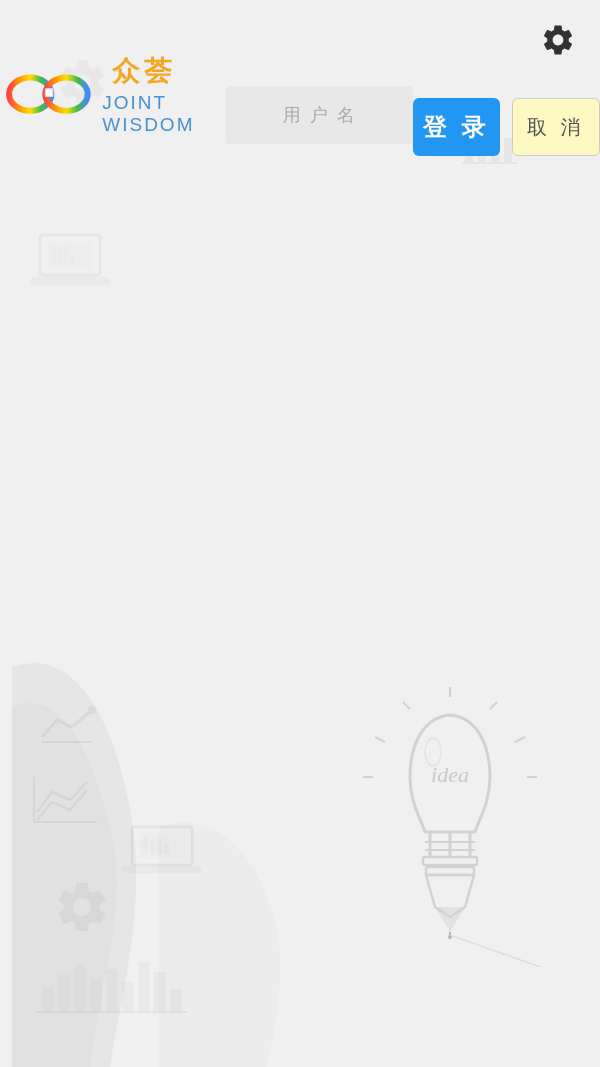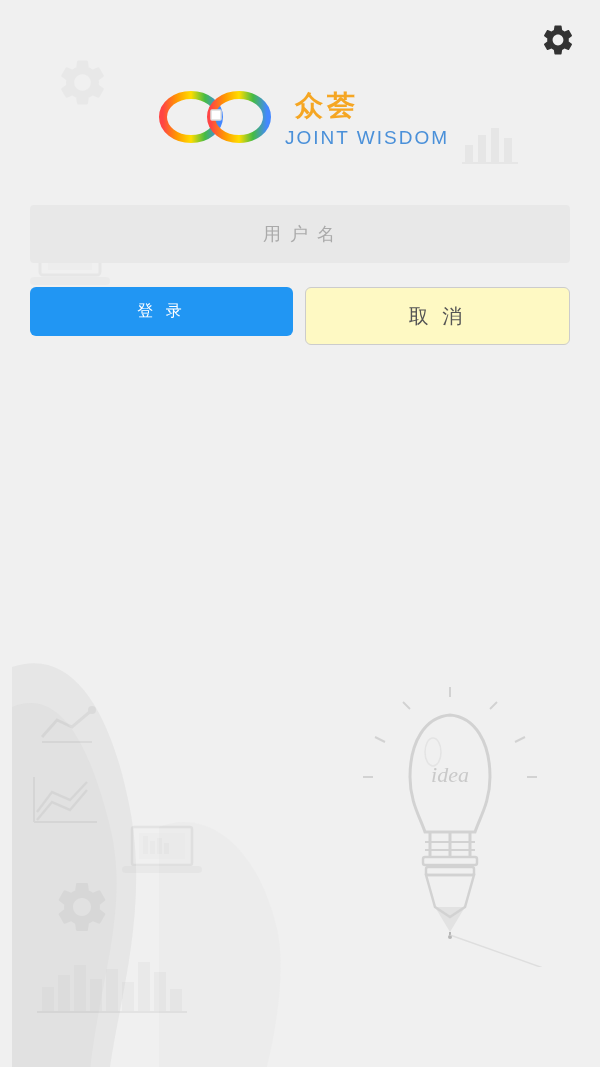--- a/index.html
+++ b/index.html
@@ -41,23 +41,23 @@
       width: 36px;
       height: 36px;
       fill: #333;
     }
 
     
     .main-content {
       position: relative;
       z-index: 5;
       display: flex;
-      flex-direction: column;
+      flex-direction: row;
       align-items: center;
-      padding-top: 80px;
+      padding-top: 52px;
     }
 
     
     .logo-container {
       display: flex;
       flex-direction: column;
       align-items: center;
       margin-bottom: 50px;
     }
 
@@ -110,27 +110,27 @@
     
     .button-row {
       width: 540px;
       display: flex;
       gap: 12px;
       margin-top: 16px;
     }
 
     .btn-login {
       flex: 1;
-      height: 49px;
+      height: 58px;
       background: #2196F3;
       color: white;
       border: none;
       border-radius: 6px;
-      font-size: 16px;
-      font-weight: 400;
+      font-size: 24px;
+      font-weight: 700;
       cursor: pointer;
       letter-spacing: 4px;
     }
 
     .btn-cancel {
       flex: 1;
       height: 58px;
       background: #fef9c3;
       color: #555;
       border: 1.5px solid #ccc;

